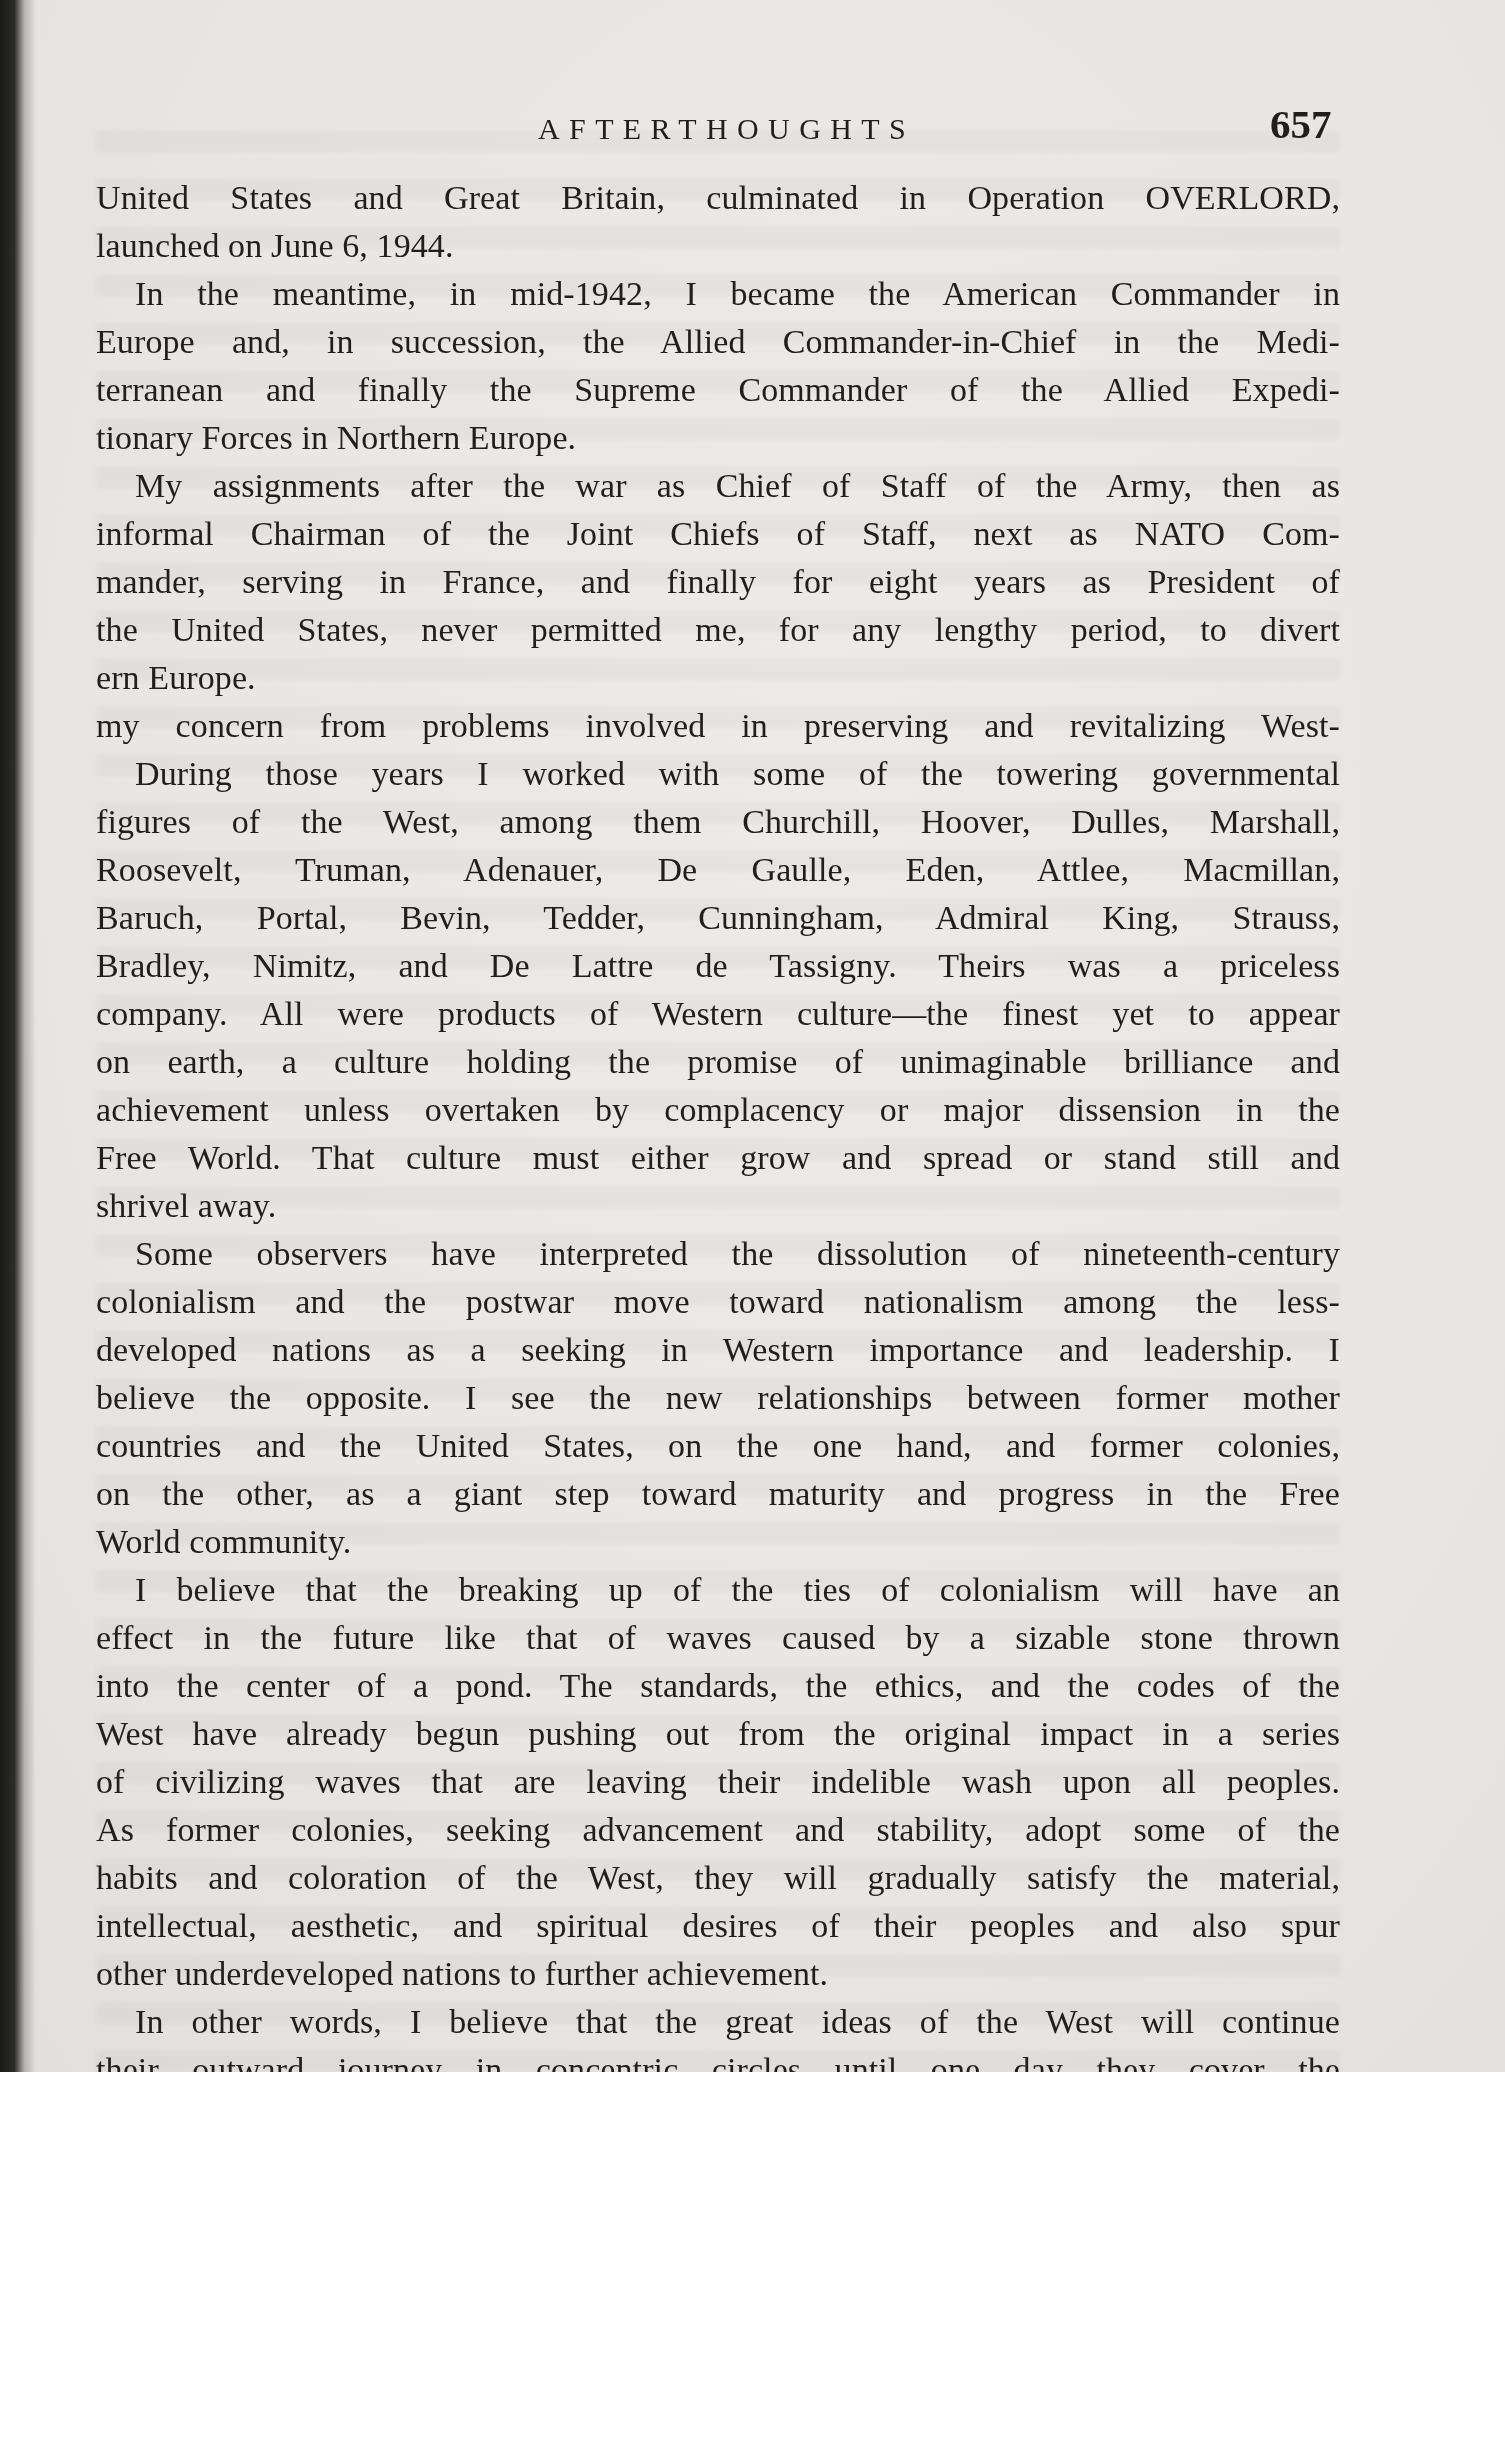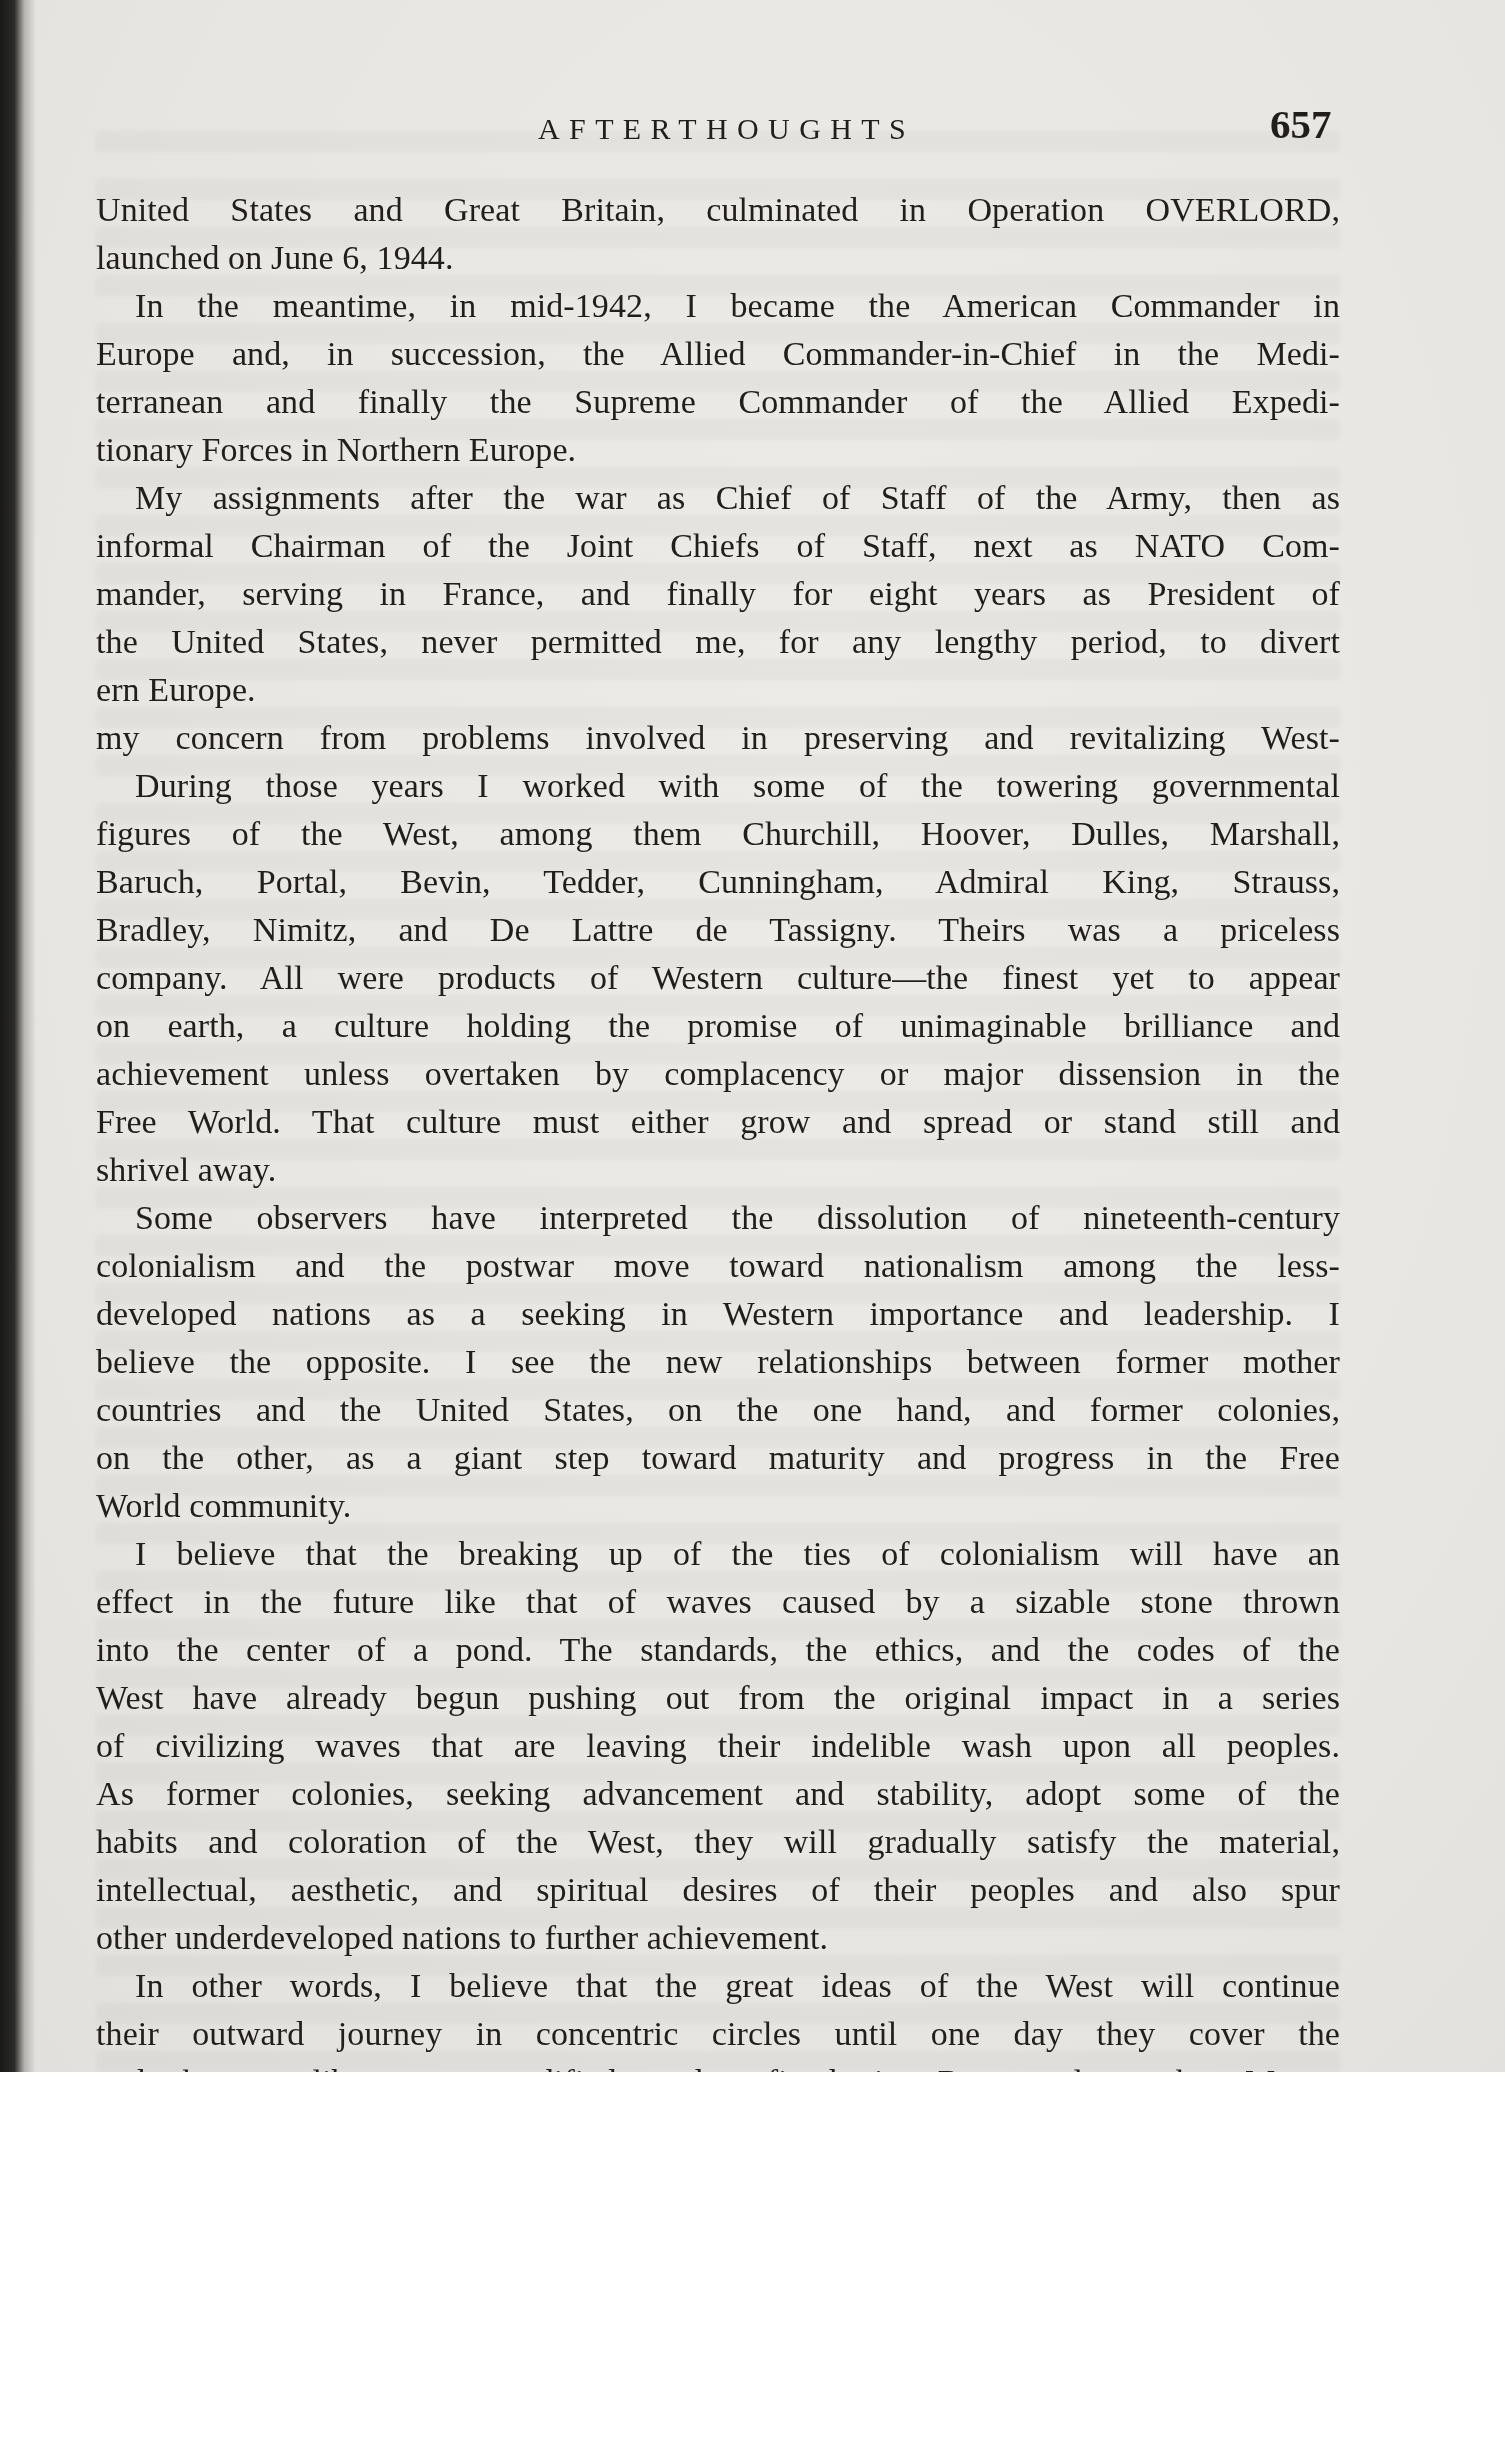--- a/index.html
+++ b/index.html
@@ -63,21 +63,20 @@
     left: 1270px;
     font-size: 41px;
     line-height: 47px;
     font-weight: bold;
   }
   .text-block {
     position: absolute;
     left: 96px;
     top: 174px;
     width: 1244px;
-    margin-top: 12px;
   }
   .line {
     height: 48px;
     line-height: 48px;
     font-size: 34px;
     letter-spacing: 0.1px;
     text-align: justify;
     text-align-last: justify;
     overflow: hidden;
     white-space: normal;
@@ -108,20 +107,21 @@
       <div class="line">terranean and finally the Supreme Commander of the Allied Expedi-</div>
       <div class="line para-end">tionary Forces in Northern Europe.</div>
       <div class="line first-line">My assignments after the war as Chief of Staff of the Army, then as</div>
       <div class="line">informal Chairman of the Joint Chiefs of Staff, next as NATO Com-</div>
       <div class="line">mander, serving in France, and finally for eight years as President of</div>
       <div class="line">the United States, never permitted me, for any lengthy period, to divert</div>
       <div class="line para-end">ern Europe.</div>
       <div class="line">my concern from problems involved in preserving and revitalizing West-</div>
       <div class="line first-line">During those years I worked with some of the towering governmental</div>
       <div class="line">figures of the West, among them Churchill, Hoover, Dulles, Marshall,</div>
+      <div class="line">Roosevelt, Truman, Adenauer, De Gaulle, Eden, Attlee, Macmillan,</div>
       <div class="line">Baruch, Portal, Bevin, Tedder, Cunningham, Admiral King, Strauss,</div>
       <div class="line">Bradley, Nimitz, and De Lattre de Tassigny. Theirs was a priceless</div>
       <div class="line">company. All were products of Western culture—the finest yet to appear</div>
       <div class="line">on earth, a culture holding the promise of unimaginable brilliance and</div>
       <div class="line">achievement unless overtaken by complacency or major dissension in the</div>
       <div class="line">Free World. That culture must either grow and spread or stand still and</div>
       <div class="line para-end">shrivel away.</div>
       <div class="line first-line">Some observers have interpreted the dissolution of nineteenth-century</div>
       <div class="line">colonialism and the postwar move toward nationalism among the less-</div>
       <div class="line">developed nations as a seeking in Western importance and leadership. I</div>

